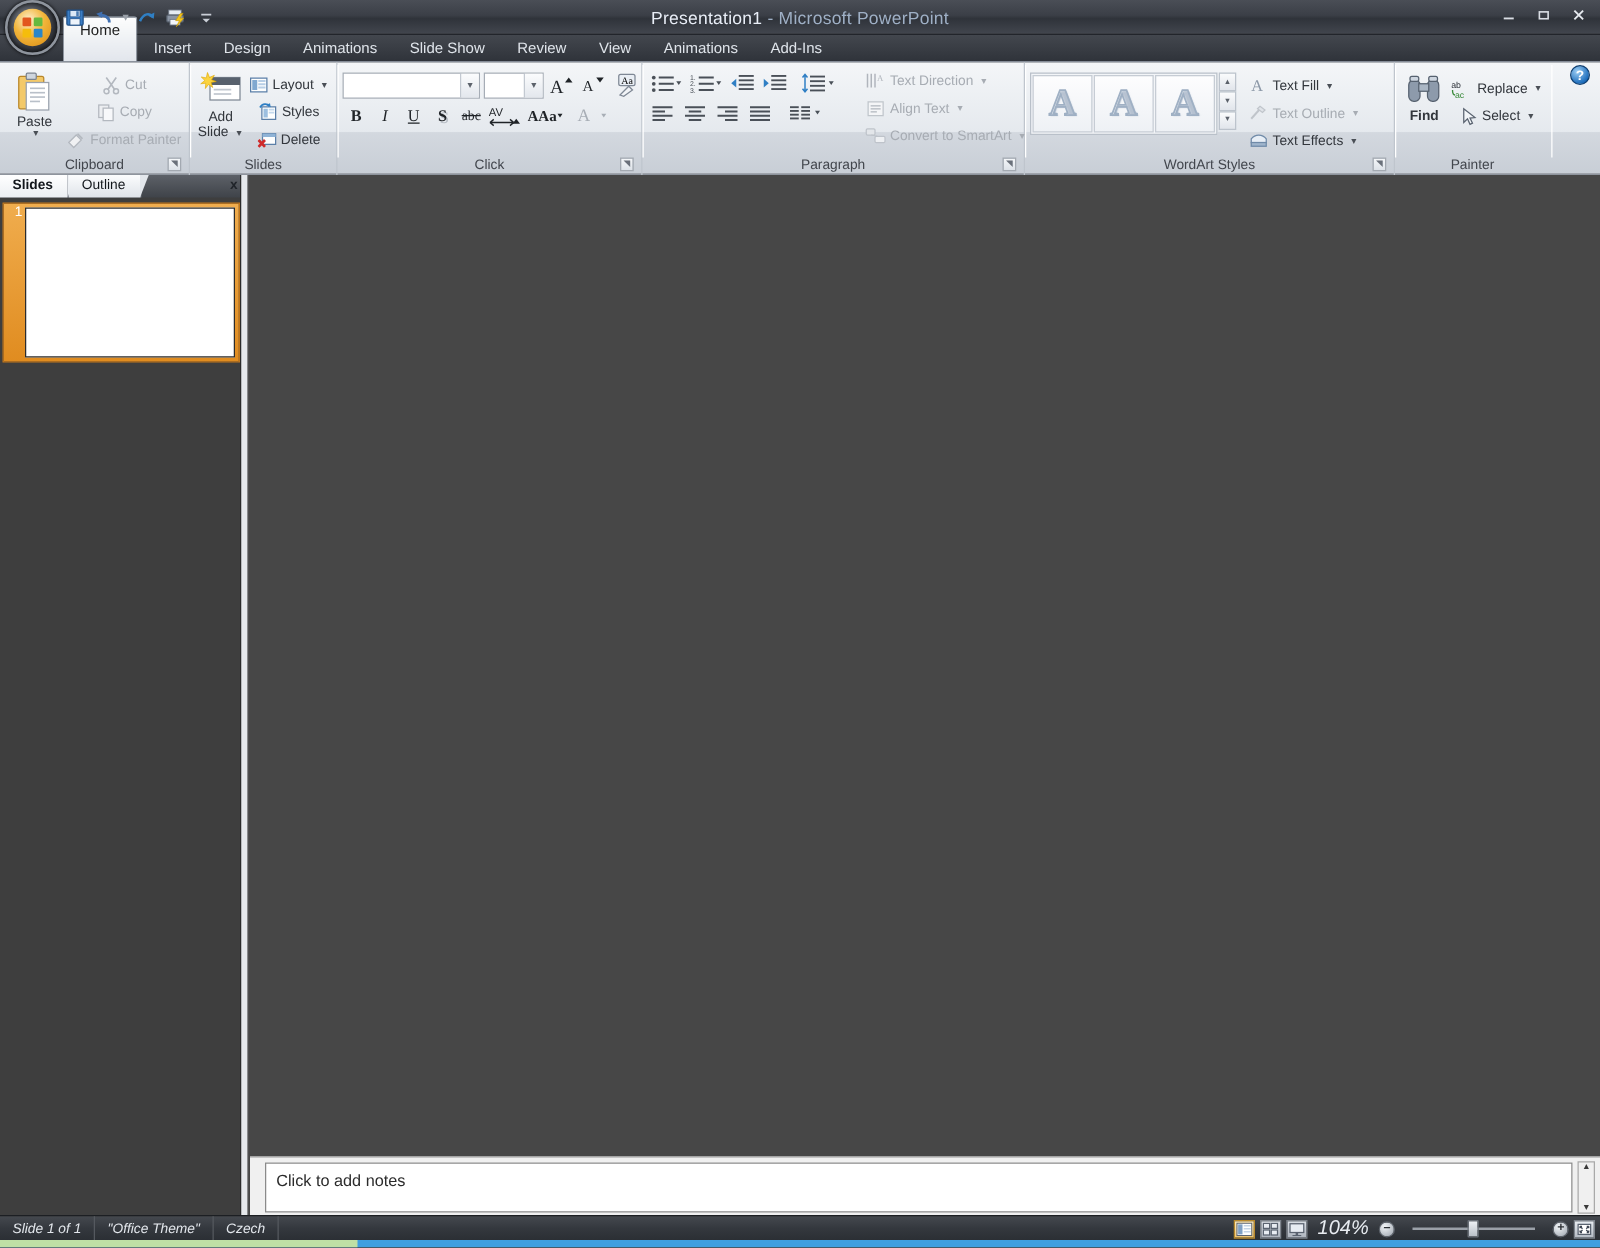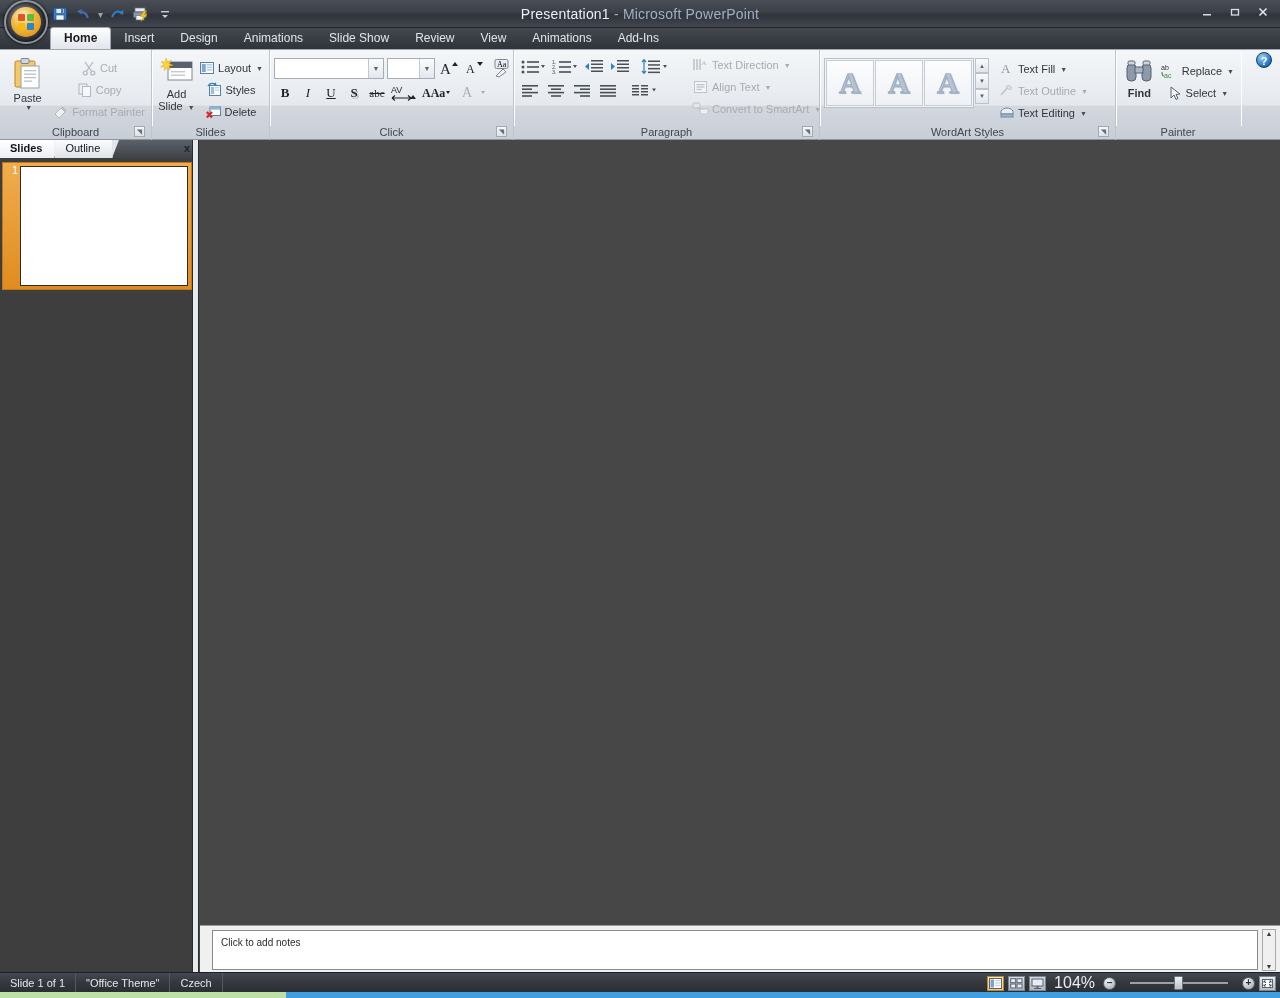--- a/index.html
+++ b/index.html
@@ -63,24 +63,24 @@
     position:absolute; left:0; top:0; width:1280px; height:22px;
     display:flex; align-items:flex-end; padding-left:50px;
     border-bottom:1px solid #9fa7b2;
     background:linear-gradient(to bottom,#43474e 0%,#2f333a 100%);
   }
   .tab{
     height:21px; padding:0 13px; line-height:21px; font-size:12px; color:#dfe4ea;
     white-space:nowrap; position:relative;
   }
   .tab.active{
-    color:#1c1c1c; font-weight:bold;
+    color:#1c1c1c; font-weight:normal;
     background:linear-gradient(to bottom,#fdfdfd 0%,#eceff3 60%,#e2e6ec 100%);
     border:1px solid #9fa7b2; border-bottom:none;
-    border-radius:3px 3px 0 0; height:22px; line-height:21px;
+    border-radius:3px 3px 0 0; height:36px; line-height:21px;
   }
   .helpbtn{
     position:absolute; right:8px; top:24px; width:16px; height:16px; border-radius:50%;
     background:radial-gradient(circle at 35% 30%,#9fd0f5,#1f6fbd 70%,#0d4b8c);
     color:#fff; font-size:11px; font-weight:bold; text-align:center; line-height:16px;
     border:1px solid #0d3e70; z-index:5;
   }
   .ribbon-body{
     position:absolute; left:0; top:22px; width:1280px; height:90px;
     background:linear-gradient(to bottom,#f4f6f8 0%,#e5e9ee 62%,#d3d8df 63%,#c8ced6 100%);
@@ -218,35 +218,35 @@
     position:absolute; left:200px; top:140px; width:1080px; height:785px;
     background:#474747;
   }
   .notes{
     position:absolute; left:200px; top:925px; width:1080px; height:47px;
     background:#f0f0f0; border-top:1px solid #9a9a9a;
   }
   .notes-box{
     position:absolute; left:12px; top:4px; width:1046px; height:40px;
     background:#ffffff; border:1px solid #8a8a8a;
-    font-size:10px; color:#2b2b2b; padding:6px 0 0 8px;
+    font-size:13px; color:#2b2b2b; padding:6px 0 0 8px;
   }
   .notes-scroll{
     position:absolute; right:4px; top:3px; width:14px; height:42px;
     background:#f0f0f0; border:1px solid #a9a9a9;
     display:flex; flex-direction:column; justify-content:space-between; align-items:center;
     font-size:7px; color:#3a3a3a;
   }
 
   
   .status{
     position:absolute; left:0; top:972px; width:1280px; height:20px;
     background:linear-gradient(to bottom,#45494f 0%,#34383e 50%,#2b2f34 100%);
     border-top:1px solid #1c1f23;
-    display:flex; align-items:center; color:#e3e7ec; font-size:11px;
+    display:flex; align-items:center; color:#e3e7ec; font-size:11px;font-style:italic;
   }
   .st-item{ padding:0 10px; height:20px; line-height:20px; border-right:1px solid #55595f; white-space:nowrap;}
   .status-right{ position:absolute; right:4px; top:0; height:20px; display:flex; align-items:center; gap:4px; }
   .viewbtn{
     width:17px; height:15px; border:1px solid #7e848c; display:flex; align-items:center; justify-content:center;
     background:linear-gradient(to bottom,#d9dee4,#aeb5be);
   }
   .viewbtn.active{ background:linear-gradient(to bottom,#fde9bc,#f3c874); border-color:#b98a2c;}
   .zoomlabel{ font-size:16px; color:#e8ecf1; padding:0 4px; }
   .zoom-slider{ position:relative; width:118px; height:14px; display:flex; align-items:center; }
@@ -721,21 +721,21 @@
                 <span class="lbl">Text Outline</span>
                 <span class="caret dim">▼</span>
               </div>
               <div class="smrow">
                 <span class="icon">
                   <svg width="16" height="16" viewBox="0 0 16 16">
                     <path d="M2 6 C5 2 11 2 14 6 L14 9 L2 9 Z" fill="#e7eef6" stroke="#6f8aa8"></path>
                     <rect x="2" y="9" width="12" height="3" fill="#9fb5cc" stroke="#6f8aa8"></rect>
                   </svg>
                 </span>
-                <span class="lbl">Text Editing</span>
+                <span class="lbl">Text Effects</span>
                 <span class="caret">▼</span>
               </div>
             </div>
           </div>
         </div>
         <div class="group-label">
           <span>WordArt Styles</span>
           <span class="dlg-launcher">◥</span>
         </div>
       </div>

